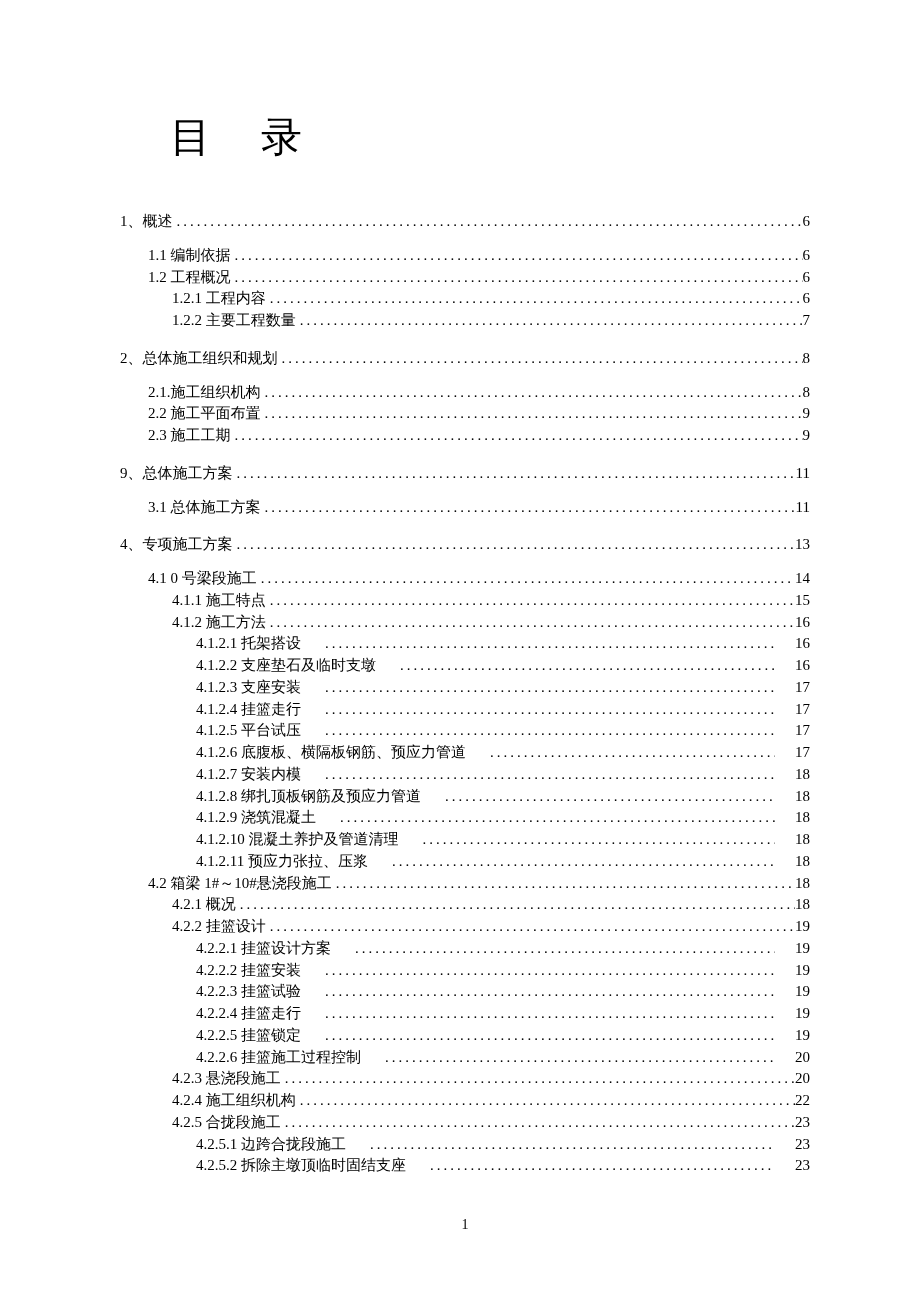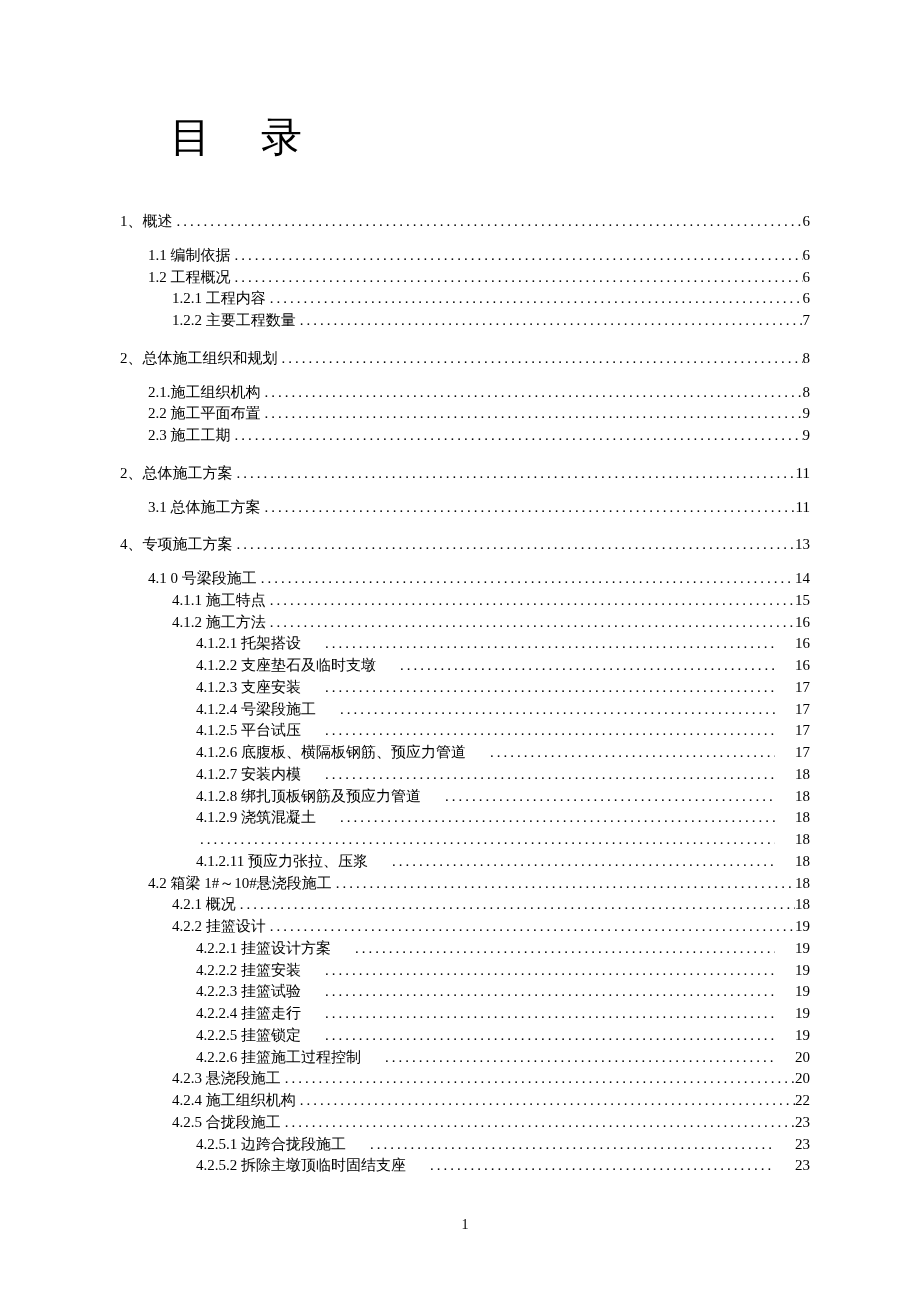--- a/index.html
+++ b/index.html
@@ -102,21 +102,21 @@
       <span class="toc-text">2.2 施工平面布置</span>
       <span class="toc-dots"></span>
       <span class="toc-page">9</span>
     </div>
     <div class="toc-line lvl1">
       <span class="toc-text">2.3 施工工期</span>
       <span class="toc-dots"></span>
       <span class="toc-page">9</span>
     </div>
     <div class="toc-line lvl0">
-      <span class="toc-text">2、总体施工方案</span>
+      <span class="toc-text">9、总体施工方案</span>
       <span class="toc-dots"></span>
       <span class="toc-page">11</span>
     </div>
     <div class="toc-line lvl1 blk1">
       <span class="toc-text">3.1 总体施工方案</span>
       <span class="toc-dots"></span>
       <span class="toc-page">11</span>
     </div>
     <div class="toc-line lvl0">
       <span class="toc-text">4、专项施工方案</span>
@@ -147,21 +147,21 @@
       <span class="toc-text">4.1.2.2 支座垫石及临时支墩</span>
       <span class="toc-dots"></span>
       <span class="toc-page">16</span>
     </div>
     <div class="toc-line lvl3">
       <span class="toc-text">4.1.2.3 支座安装</span>
       <span class="toc-dots"></span>
       <span class="toc-page">17</span>
     </div>
     <div class="toc-line lvl3">
-      <span class="toc-text">4.1.2.4 号梁段施工</span>
+      <span class="toc-text">4.1.2.4 挂篮走行</span>
       <span class="toc-dots"></span>
       <span class="toc-page">17</span>
     </div>
     <div class="toc-line lvl3">
       <span class="toc-text">4.1.2.5 平台试压</span>
       <span class="toc-dots"></span>
       <span class="toc-page">17</span>
     </div>
     <div class="toc-line lvl3">
       <span class="toc-text">4.1.2.6 底腹板、横隔板钢筋、预应力管道</span>
@@ -177,20 +177,21 @@
       <span class="toc-text">4.1.2.8 绑扎顶板钢筋及预应力管道</span>
       <span class="toc-dots"></span>
       <span class="toc-page">18</span>
     </div>
     <div class="toc-line lvl3">
       <span class="toc-text">4.1.2.9 浇筑混凝土</span>
       <span class="toc-dots"></span>
       <span class="toc-page">18</span>
     </div>
     <div class="toc-line lvl3">
+      <span class="toc-text">4.1.2.10 混凝土养护及管道清理</span>
       <span class="toc-dots"></span>
       <span class="toc-page">18</span>
     </div>
     <div class="toc-line lvl3">
       <span class="toc-text">4.1.2.11 预应力张拉、压浆</span>
       <span class="toc-dots"></span>
       <span class="toc-page">18</span>
     </div>
     <div class="toc-line lvl1">
       <span class="toc-text">4.2 箱梁 1#～10#悬浇段施工</span>

